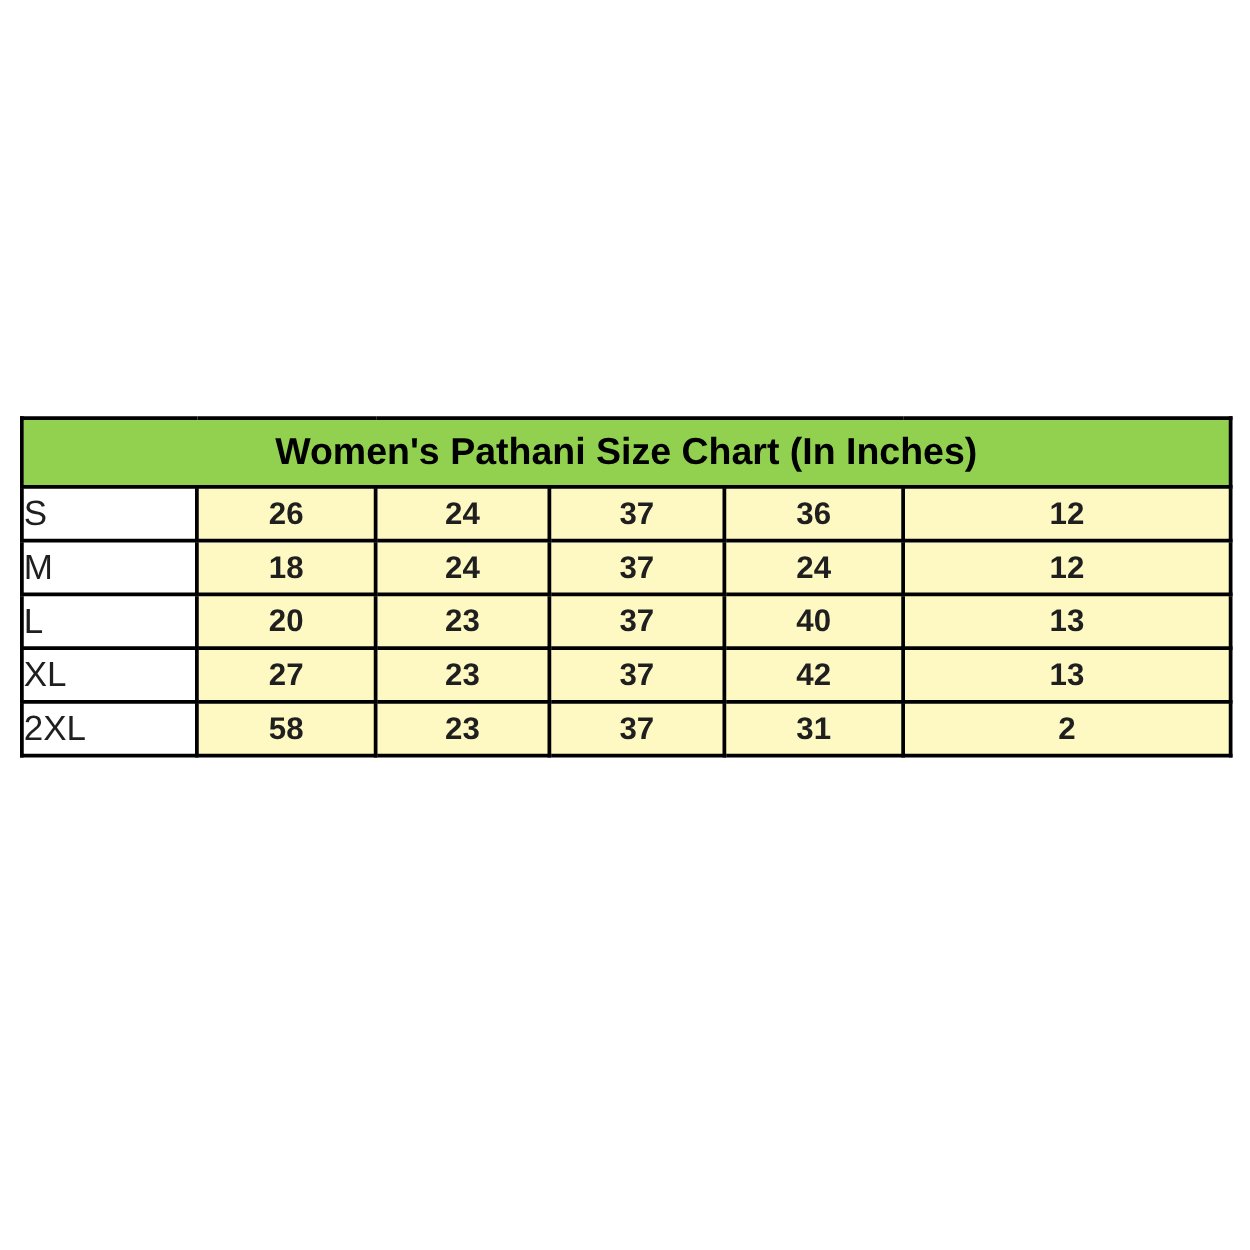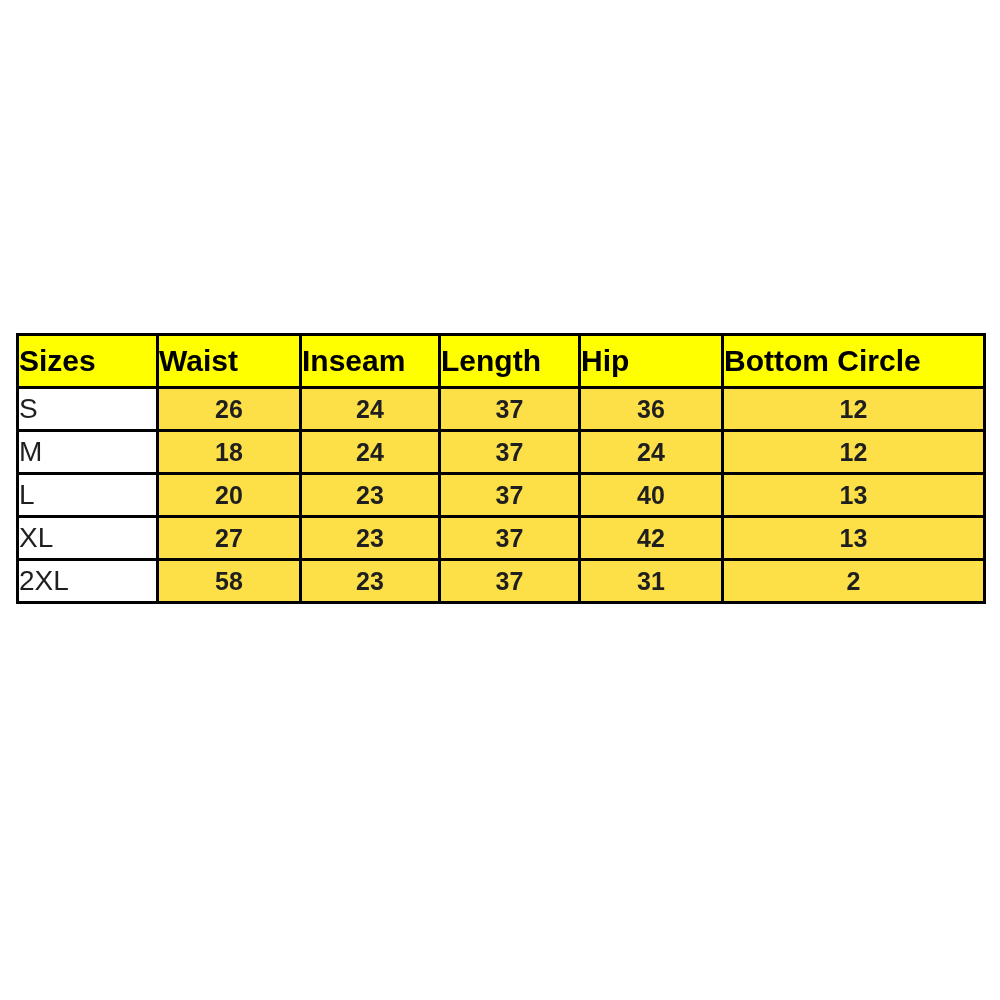--- a/index.html
+++ b/index.html
@@ -56,21 +56,21 @@
     height: 40px;
     background: #ffffff;
     text-align: left;
     vertical-align: middle;
     font-size: 28px;
     font-weight: 400;
     color: #1f1f1f;
     padding-left: 7px;
   }
   .num-cell {
-    background: #fde047;
+    background: #fef9c3;
     text-align: center;
     vertical-align: middle;
     font-size: 25px;
     font-weight: 600;
     color: #1f1f1f;
   }
   col.c-sizes  { width: 140px; }
   col.c-waist  { width: 143px; }
   col.c-inseam { width: 139px; }
   col.c-length { width: 140px; }
@@ -85,26 +85,21 @@
     <colgroup>
       <col class="c-sizes">
         <col class="c-waist">
         <col class="c-inseam">
       <col class="c-length">
         <col class="c-hip">
         <col class="c-bottom">
     </colgroup>
     <tbody>
       <tr>
-        <td class="header-cell">Sizes</td>
-        <td class="header-cell">Waist</td>
-        <td class="header-cell">Inseam</td>
-        <td class="header-cell">Length</td>
-        <td class="header-cell">Hip</td>
-        <td class="header-cell">Bottom Circle</td>
+        <td class="title-cell" colspan="6">Women's Pathani Size Chart (In Inches)</td>
       </tr>
       <tr>
         <td class="size-cell">S</td>
         <td class="num-cell">26</td>
         <td class="num-cell">24</td>
         <td class="num-cell">37</td>
         <td class="num-cell">36</td>
         <td class="num-cell">12</td>
       </tr>
       <tr>

